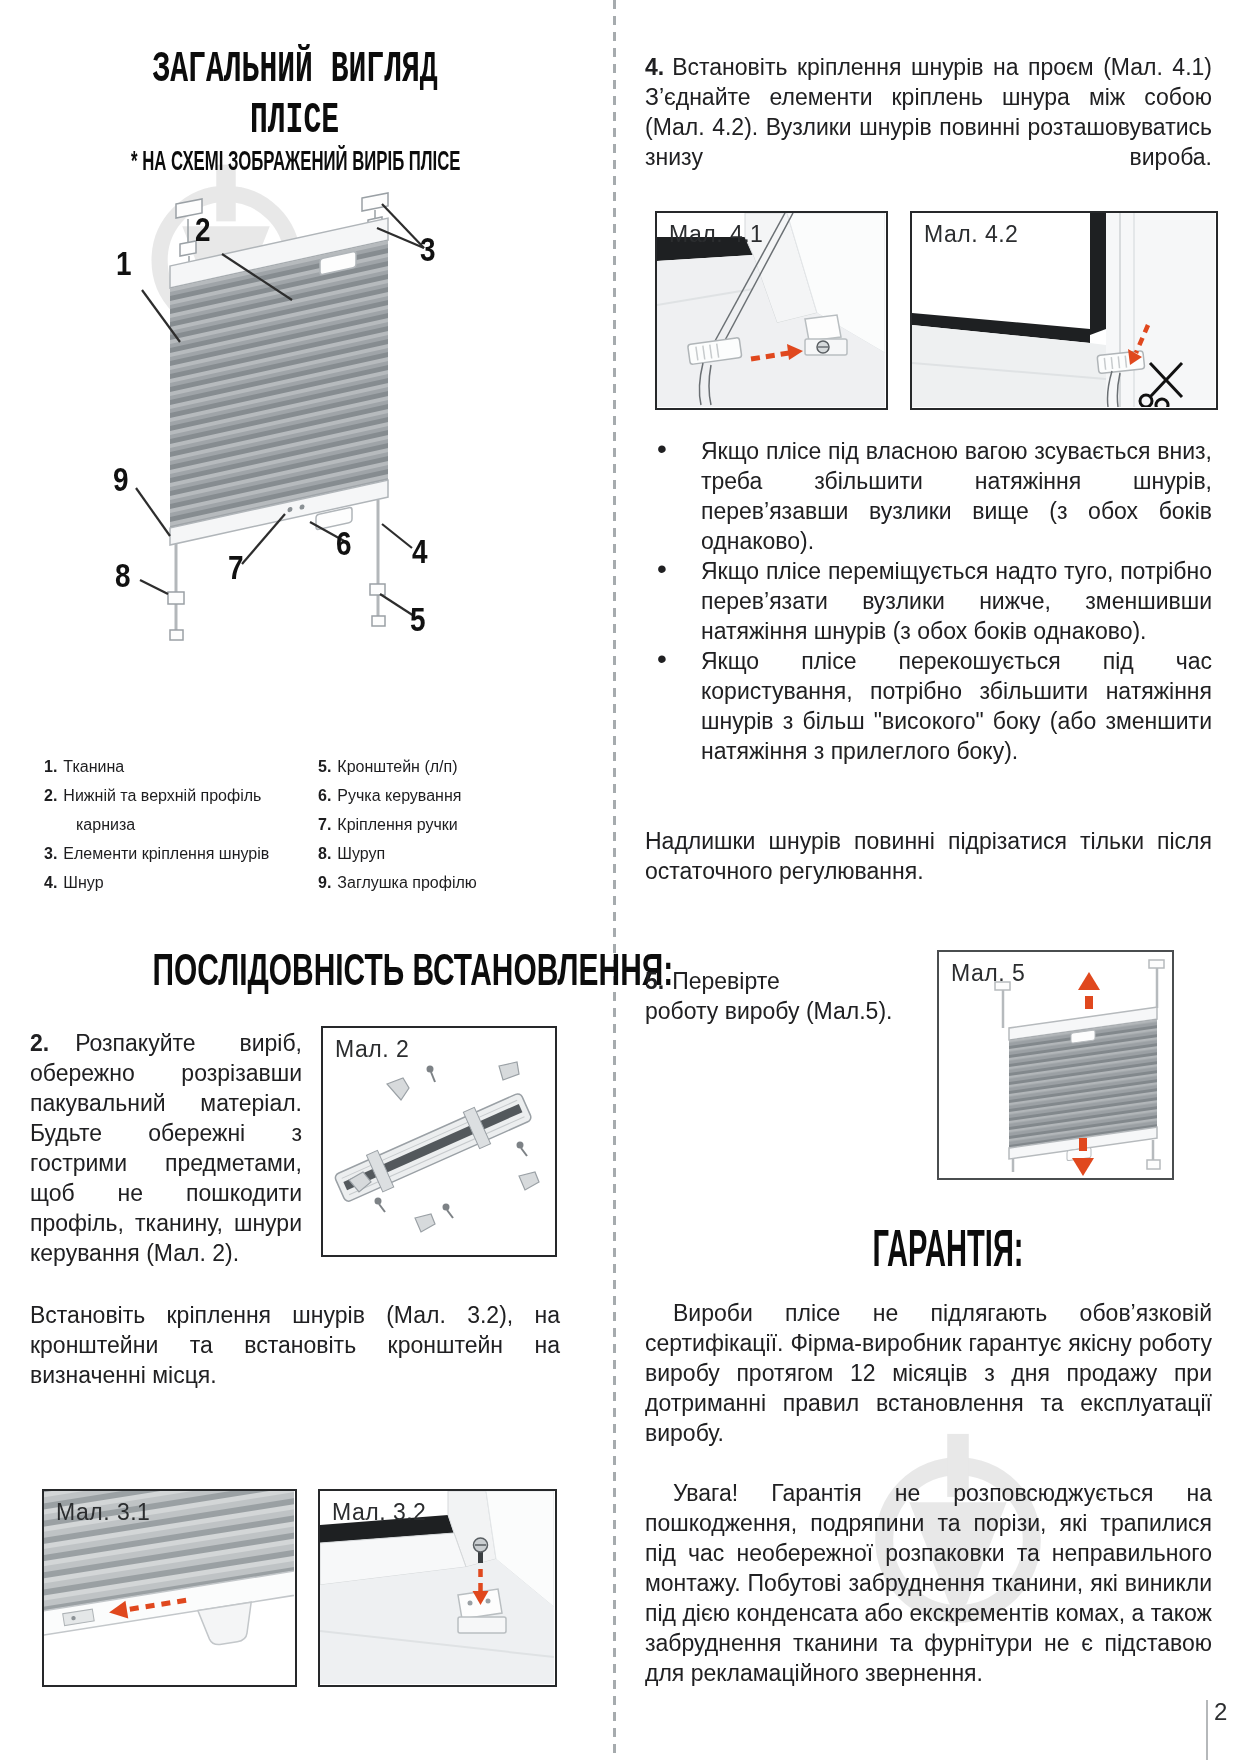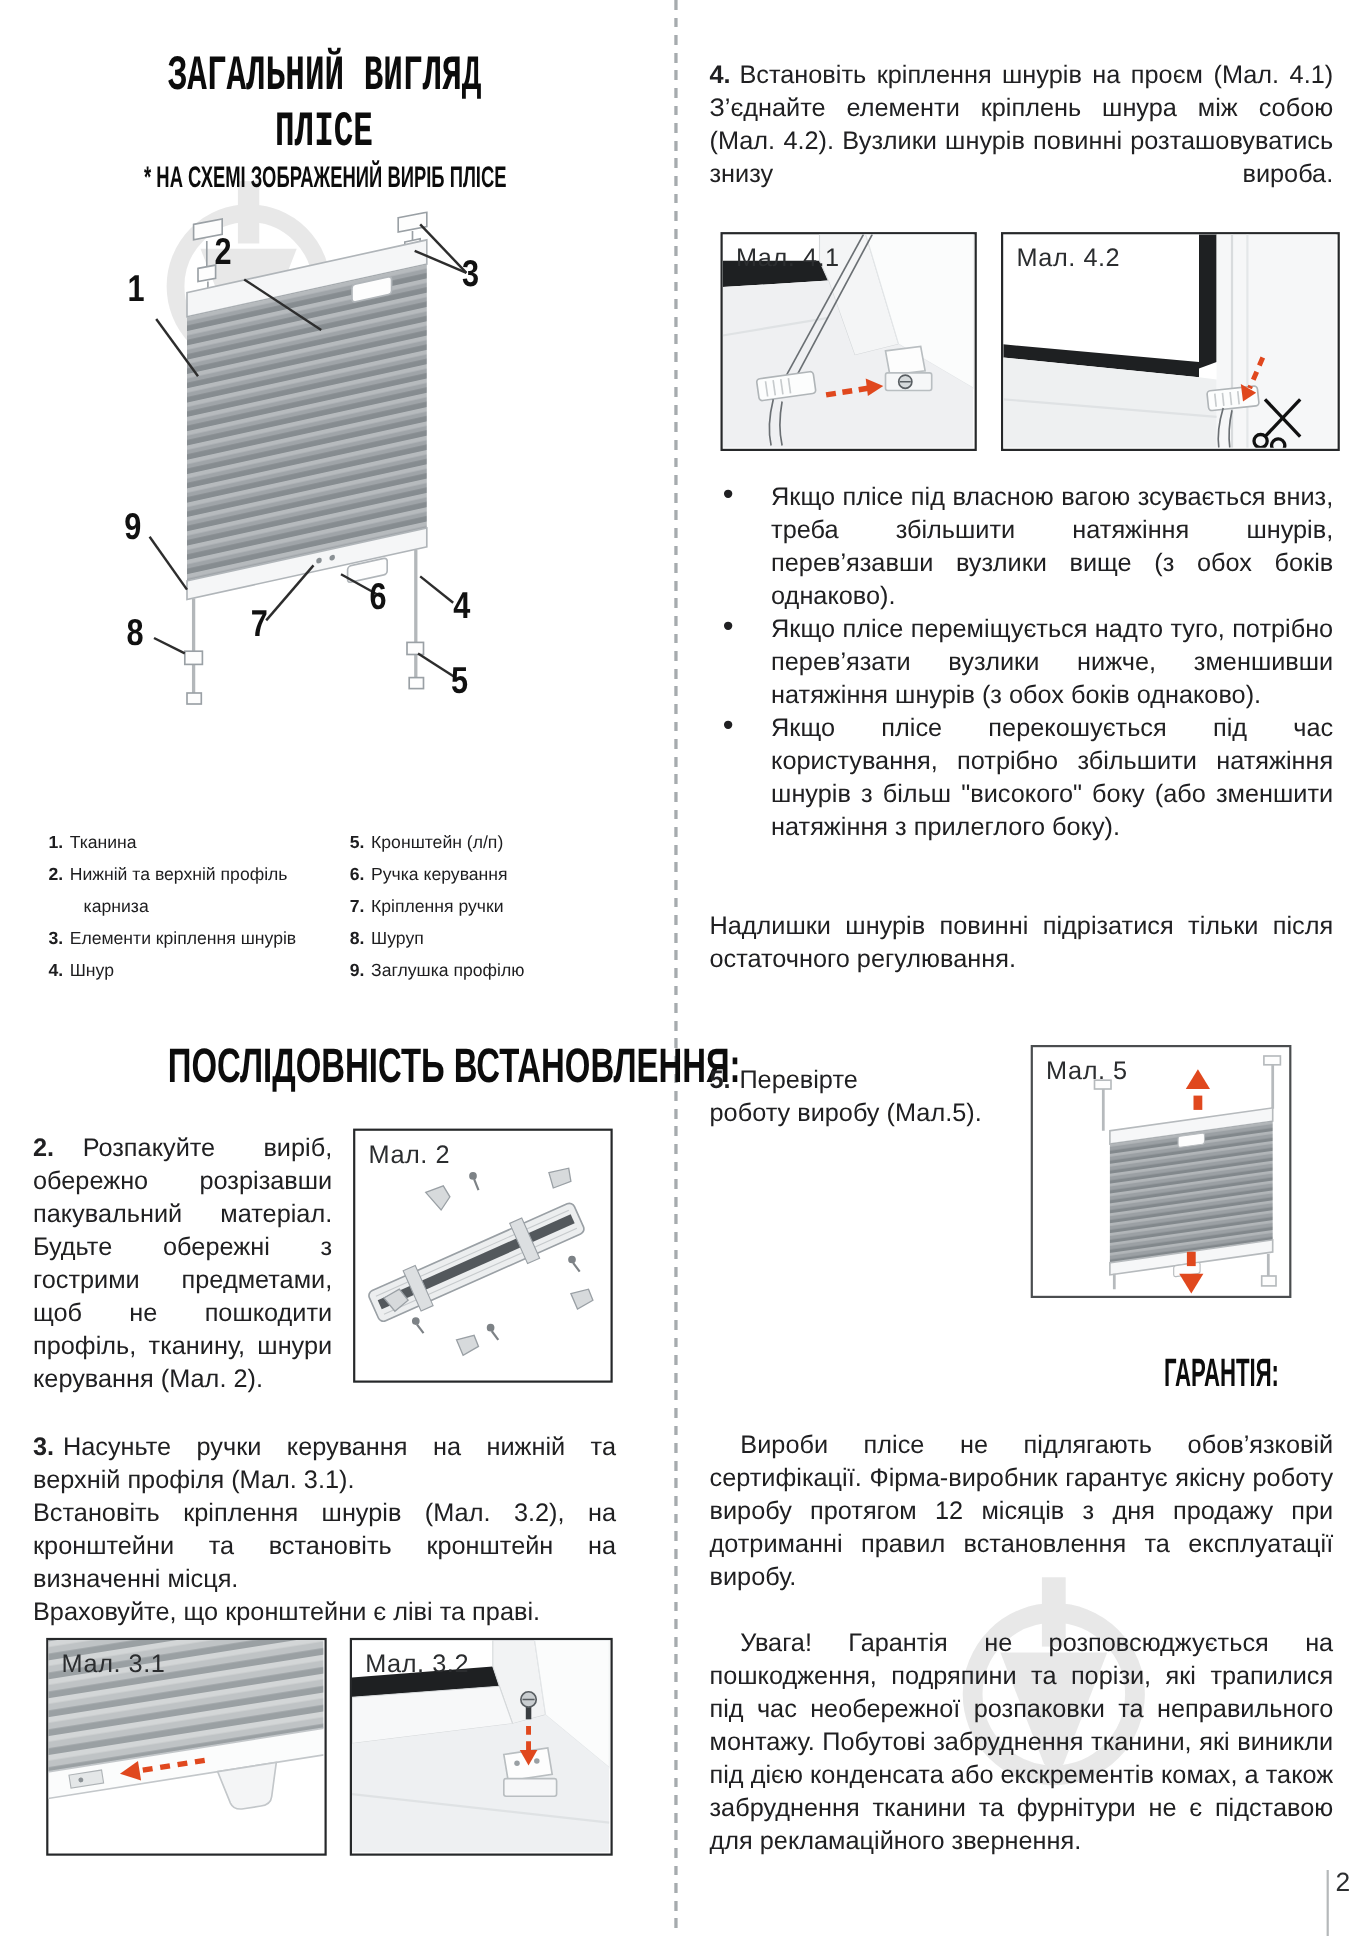--- a/index.html
+++ b/index.html
@@ -13,21 +13,21 @@
   .wm{opacity:.5;}
   
   .h-display{font-weight:700;color:#0c0c0c;text-align:center;white-space:nowrap;}
   .cond{display:inline-block;transform-origin:center;white-space:nowrap;}
   .title{left:30px;top:44px;width:530px;font-size:45px;line-height:51px;font-family:Liberation Mono, monospace;}
   .title .cond{transform:scaleX(.66);}
   .subtitle{left:30px;top:146px;width:530px;font-size:27px;line-height:31px;font-weight:700;}
   .subtitle .cond{transform:scaleX(.62);}
   .h2{left:30px;top:946px;width:530px;font-size:44px;line-height:48px;}
   .h2 .cond{transform:scaleX(.68);}
-  .h2g{left:637px;top:1224px;width:567px;font-size:36px;line-height:48px;text-align:right;}
+  .h2g{left:664px;top:1224px;width:567px;font-size:52px;line-height:48px;}
   .h2g .cond{transform:scaleX(.56);}
   
   .body{font-size:23px;line-height:30px;color:#202022;}
   .j{text-align:justify;}
   .j-last{text-align-last:justify;}
   .body b{margin-right:8px;}
   .gap-lg b{margin-right:26px;}
   .indent{text-indent:28px;}
   
   .legend{font-size:16px;line-height:29px;}
@@ -204,23 +204,21 @@
         <circle cx="197" cy="117" r="2.5" fill="#7d8286"></circle>
       <line x1="56" y1="176" x2="62" y2="184"></line>
         <circle cx="55" cy="173" r="2.5" fill="#7d8286"></circle>
       <line x1="124" y1="182" x2="130" y2="190"></line>
         <circle cx="123" cy="179" r="2.5" fill="#7d8286"></circle>
     </g>
   </svg>
 </div>
 
 <div class="abs body" style="left:30px;top:1300px;width:530px">
-  <div class="j"><b>3.</b><span>Насуньте ручки керування на нижній та верхній профіля (Мал. 3.1).</span></div>
   <div class="j"><span>Встановіть кріплення шнурів (Мал. 3.2), на кронштейни та встановіть кронштейн на визначенні місця.</span></div>
-  <div><span>Враховуйте, що кронштейни є ліві та праві.</span></div>
 </div>
 
 <div class="abs figbox" style="left:42px;top:1489px;width:255px;height:198px">
   <span class="figlabel">Мал. 3.1</span>
   <svg class="figsvg" width="250" height="193" viewBox="0 0 250 193">
     <g transform="rotate(-9 125 110)">
       <rect x="-30" y="-40" width="320" height="140" fill="url(#plt31)"></rect>
       <rect x="-30" y="100" width="320" height="24" fill="#fbfcfc" stroke="#c3c7ca" stroke-width="1.5"></rect>
       <rect x="18" y="106" width="30" height="12" fill="#e4e7e8" stroke="#aeb3b6"></rect>
       <circle cx="28" cy="112" r="2.2" fill="#8c9296"></circle>

